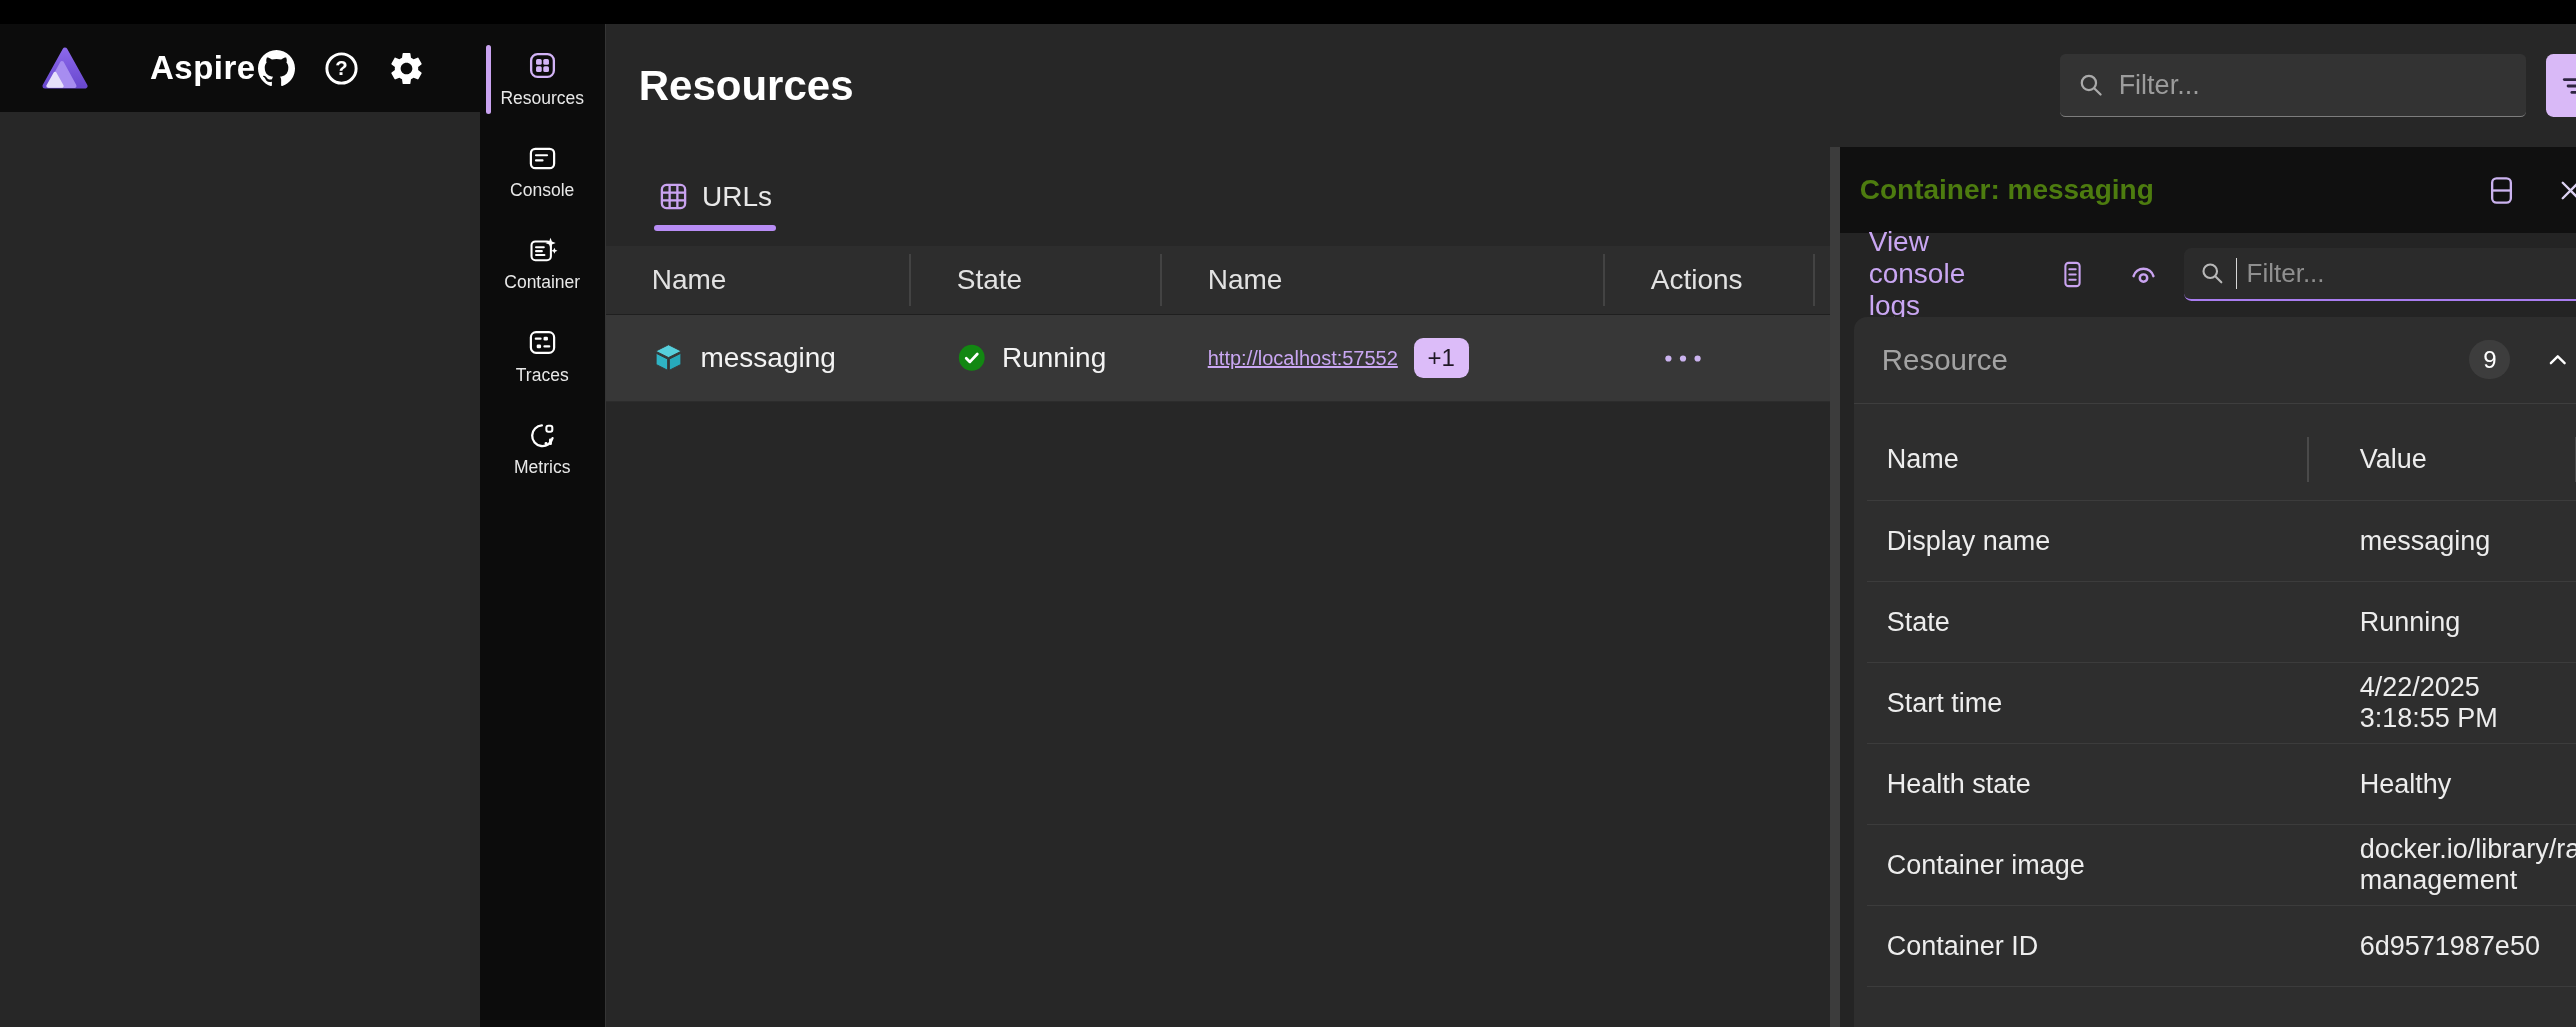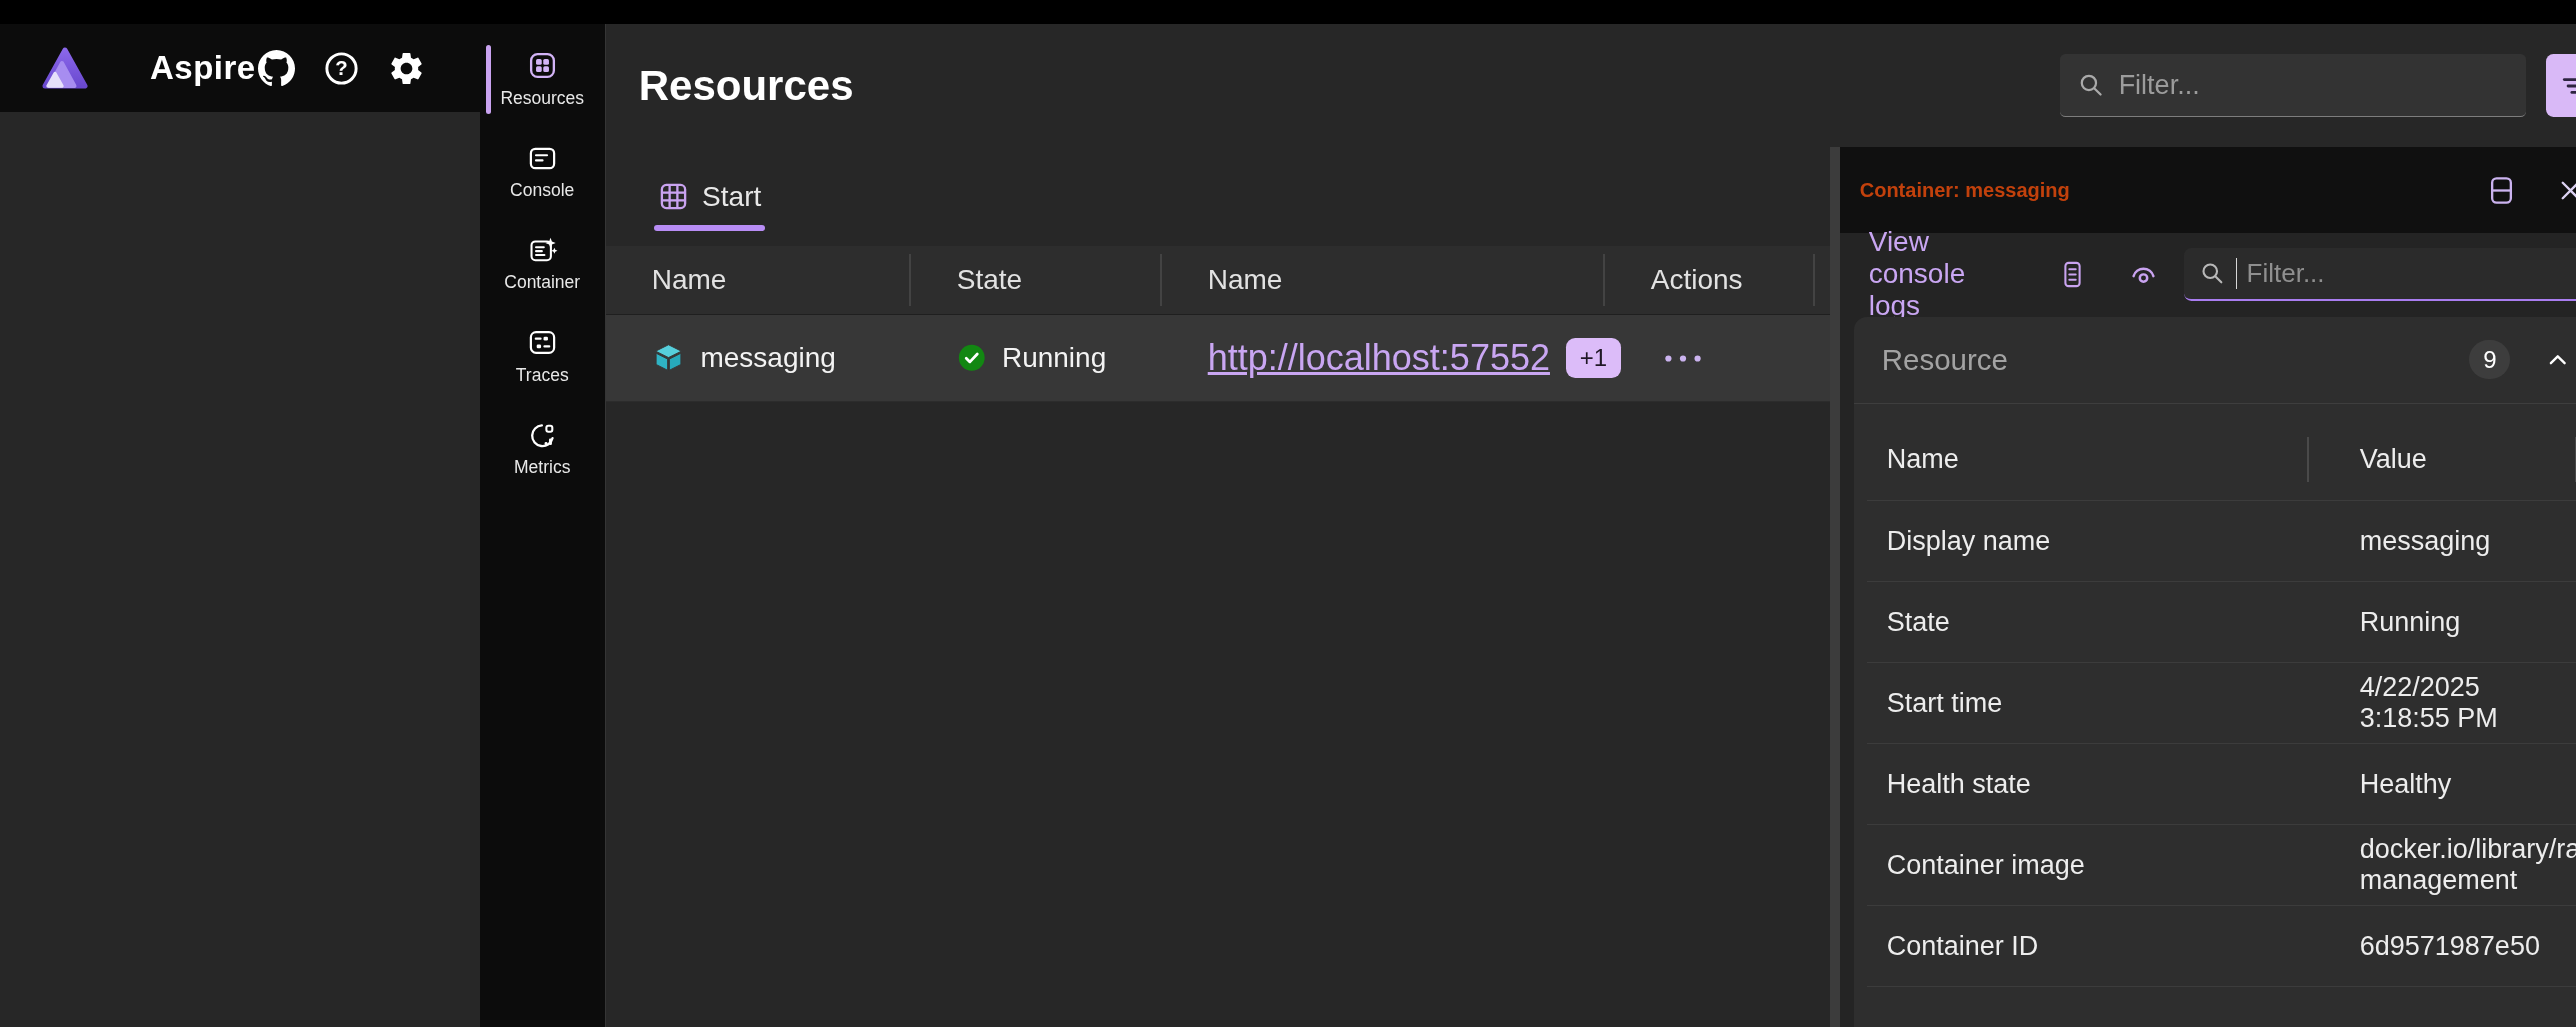--- a/index.html
+++ b/index.html
@@ -46,30 +46,30 @@
   .tab{position:relative;display:flex;align-items:center;gap:13px;padding:0 7.4px;font-size:28px;color:#e8e8e8;cursor:pointer;}
   .tab svg{width:31px;height:31px;}
   .tab.active::after{content:"";position:absolute;left:3.7px;right:3.7px;bottom:14.7px;height:6.4px;border-radius:3.7px;background:#b88df5;}
 
   .res-grid .hrow{display:grid;grid-template-columns:305px 251px 443px 210px 1fr;height:69px;background:var(--header-bg);border-bottom:1.8px solid #1f1f1f;}
   .hcell{position:relative;display:flex;align-items:center;padding-left:46px;font-size:28px;color:#e2e2e2;}
   .hcell.divider::after{content:"";position:absolute;right:0;top:8.3px;bottom:8.3px;width:1.8px;background:#434343;}
   .drow{display:grid;grid-template-columns:305px 251px 443px 210px 1fr;height:87px;background:var(--row-bg);border-bottom:0.9px solid #2c2c2c;cursor:pointer;}
   .dcell{display:flex;align-items:center;gap:15.7px;padding-left:46px;font-size:28px;color:#f3f3f3;min-width:0;}
   .dcell svg{flex:0 0 auto;}
-  .url-link{color:var(--link);text-decoration:underline;font-size:36px;white-space:nowrap;text-align:center;}
+  .url-link{color:var(--link);text-decoration:underline;font-size:20px;white-space:nowrap;text-align:center;}
   .url-badge{background:var(--badge-bg);color:#201826;font-size:24px;padding:8.3px 14px;border-radius:9.2px;line-height:1;cursor:pointer;}
   .actions-btn{background:transparent;border:none;cursor:pointer;display:flex;align-items:center;padding-left:57px;}
 
   .splitter{width:10px;flex:0 0 10px;background:#3c3c3c;cursor:col-resize;}
 
   
   .details{flex:1;display:flex;flex-direction:column;min-width:0;background:var(--panel-bg);}
   .details-header{height:86px;flex:0 0 86px;background:var(--panel-header-bg);display:flex;align-items:center;padding:0 29.5px 0 20px;}
-  .details-title{color:#c2410c;font-size:20px;font-weight:700;}
+  .details-title{color:#4d7c0f;font-size:28px;font-weight:700;}
   .details-header-actions{margin-left:auto;display:flex;align-items:center;gap:37px;}
   .details-toolbar{height:82px;flex:0 0 82px;display:flex;align-items:center;justify-content:flex-end;padding-right:19.3px;padding-left:29px;}
   .console-link{color:var(--link);font-size:28px;text-decoration:none;cursor:pointer;}
   .tool-icon-btn{background:transparent;border:none;cursor:pointer;display:flex;align-items:center;justify-content:center;}
   .panel-filter{width:463px;height:53px;background:#2b2b2b;border-radius:7.4px;border-bottom:2.8px solid var(--accent-border);display:flex;align-items:center;padding:0 14.7px;gap:9.2px;margin-left:24px;}
   .panel-filter input{flex:1;background:transparent;border:none;outline:none;color:#eee;font-size:26px;font-family:inherit;min-width:0;}
   .panel-filter input::placeholder{color:#8f8f8f;}
   .caret{width:1.8px;height:31px;background:#d8d8d8;animation:blink 1.1s steps(1) infinite;}
   @keyframes blink{50%{opacity:0;}}
 
@@ -205,21 +205,21 @@
         <section class="left-pane">
           <div class="tabs">
             <div class="tab active">
               <svg viewBox="0 0 24 24">
                 <rect x="3" y="3" width="18" height="18" rx="3.5" fill="none" stroke="#c9a3f0" stroke-width="1.8"></rect>
                 <line x1="9" y1="3" x2="9" y2="21" stroke="#c9a3f0" stroke-width="1.8"></line>
                   <line x1="15" y1="3" x2="15" y2="21" stroke="#c9a3f0" stroke-width="1.8"></line>
                 <line x1="3" y1="9" x2="21" y2="9" stroke="#c9a3f0" stroke-width="1.8"></line>
                   <line x1="3" y1="15" x2="21" y2="15" stroke="#c9a3f0" stroke-width="1.8"></line>
               </svg>
-              <span>Start</span>
+              <span>URLs</span>
             </div>
           </div>
 
           <div class="res-grid">
             <div class="hrow">
               <div class="hcell divider">Name</div>
               <div class="hcell divider">State</div>
               <div class="hcell divider">Name</div>
               <div class="hcell divider">Actions</div>
               <div class="hcell"></div>

